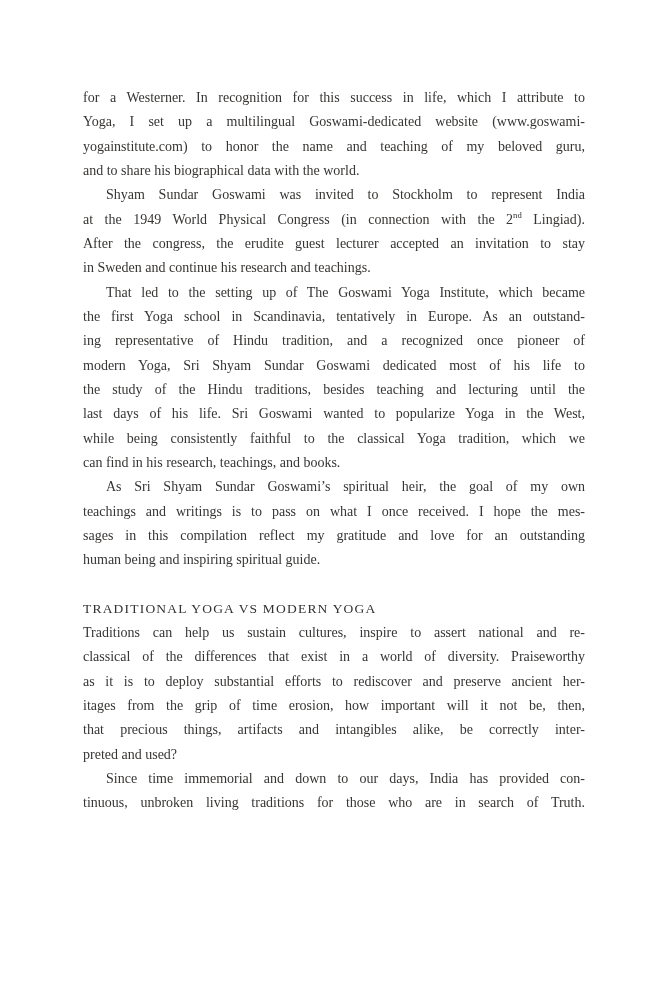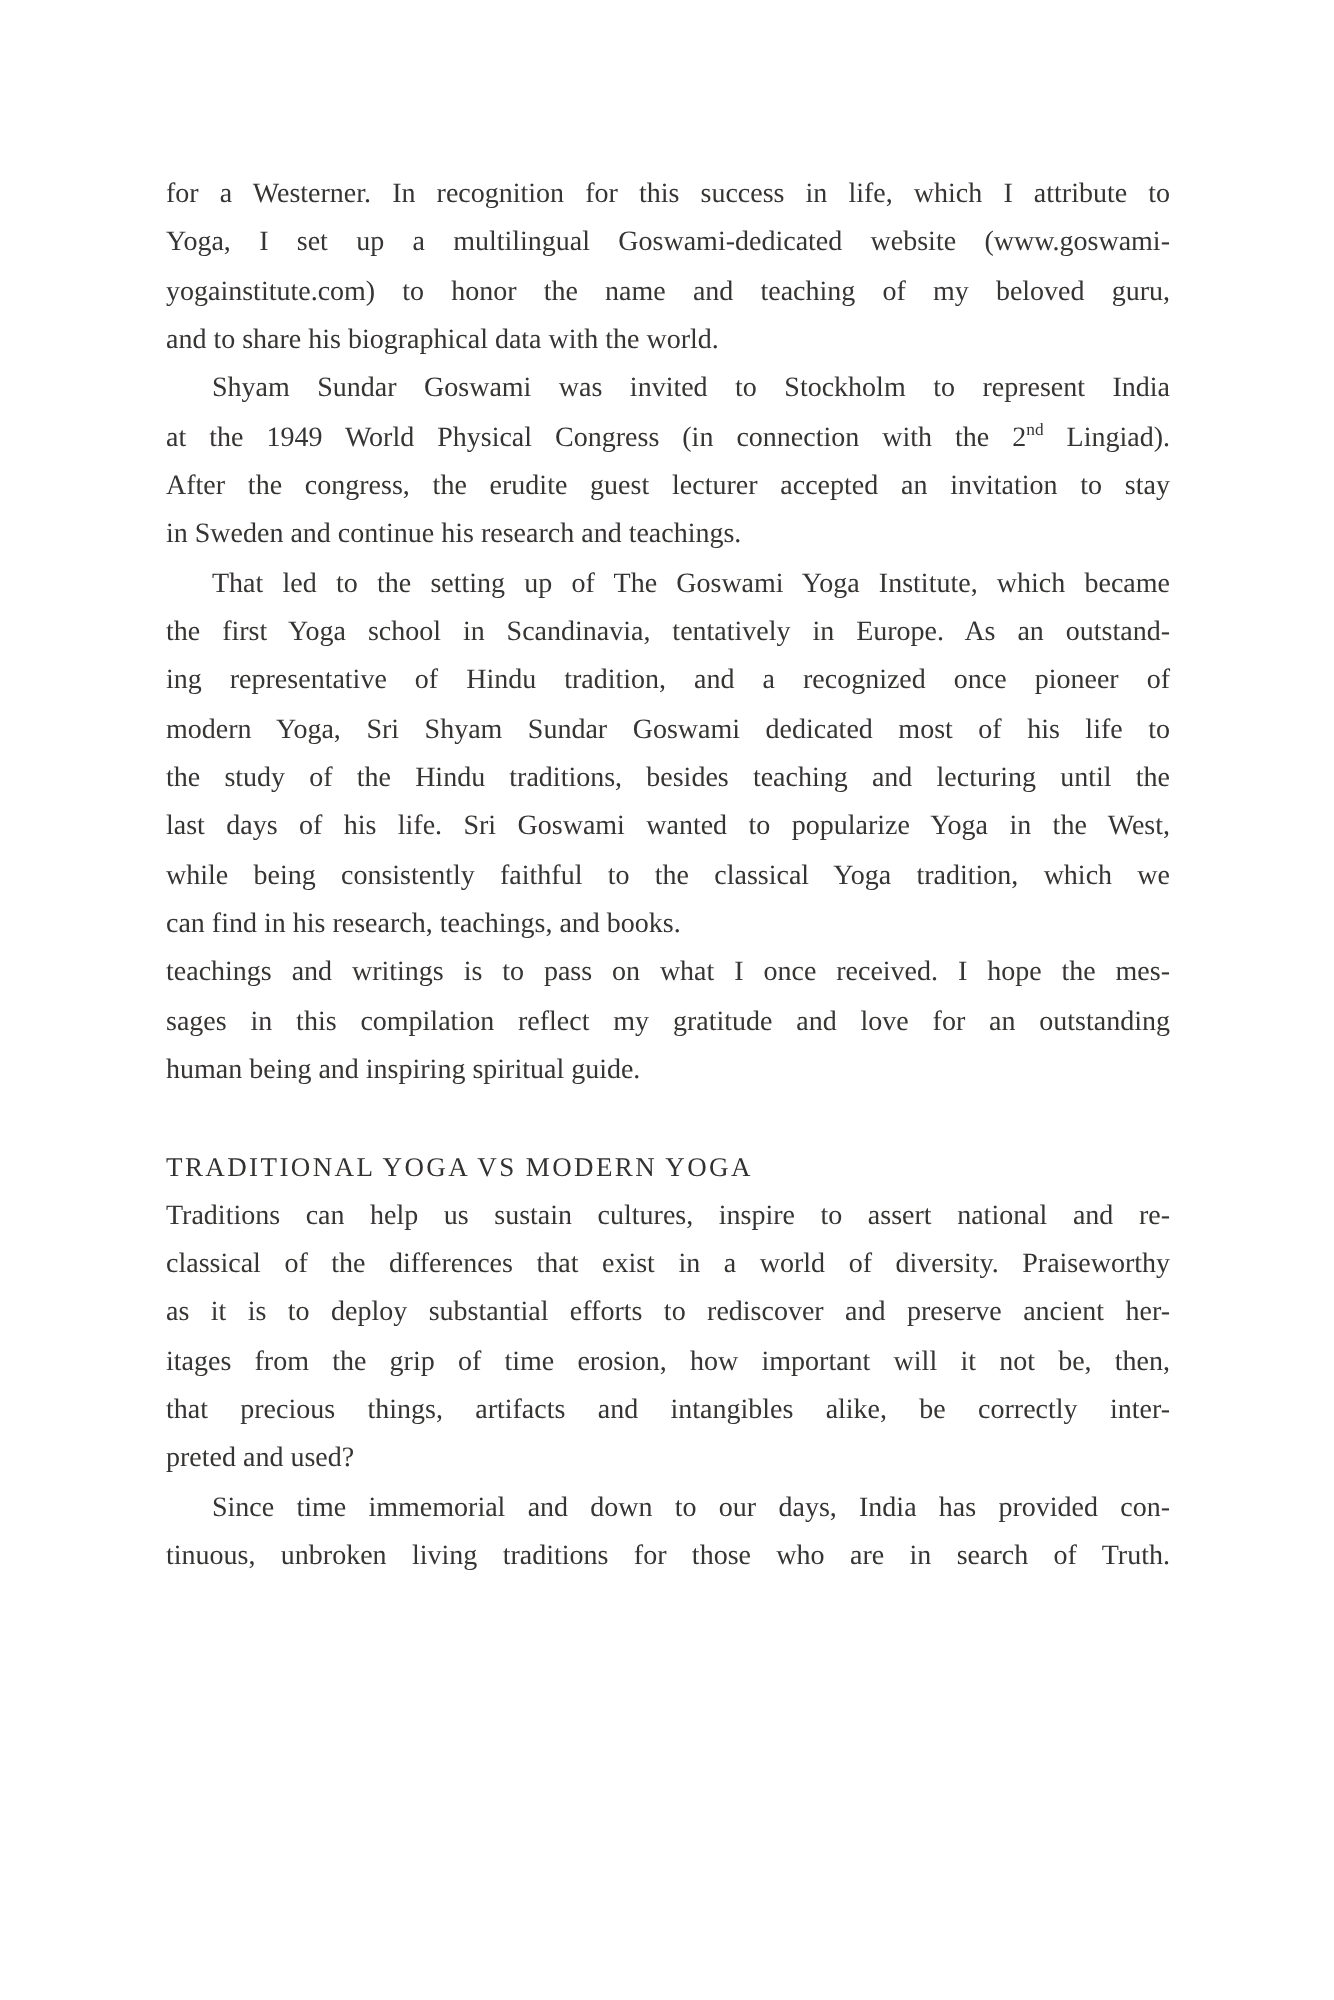--- a/index.html
+++ b/index.html
@@ -76,20 +76,21 @@
       <div class="line">the first Yoga school in Scandinavia, tentatively in Europe. As an outstand-</div>
       <div class="line">ing representative of Hindu tradition, and a recognized once pioneer of</div>
       <div class="line">modern Yoga, Sri Shyam Sundar Goswami dedicated most of his life to</div>
       <div class="line">the study of the Hindu traditions, besides teaching and lecturing until the</div>
       <div class="line">last days of his life. Sri Goswami wanted to popularize Yoga in the West,</div>
       <div class="line">while being consistently faithful to the classical Yoga tradition, which we</div>
       <div class="line pl">can find in his research, teachings, and books.</div>
     </div>
 
     <div class="para">
+      <div class="line ind">As Sri Shyam Sundar Goswami’s spiritual heir, the goal of my own</div>
       <div class="line">teachings and writings is to pass on what I once received. I hope the mes-</div>
       <div class="line">sages in this compilation reflect my gratitude and love for an outstanding</div>
       <div class="line pl">human being and inspiring spiritual guide.</div>
     </div>
 
     <h2 class="heading">TRADITIONAL YOGA VS MODERN YOGA</h2>
 
     <div class="para">
       <div class="line">Traditions can help us sustain cultures, inspire to assert national and re-</div>
       <div class="line">classical of the differences that exist in a world of diversity. Praiseworthy</div>

